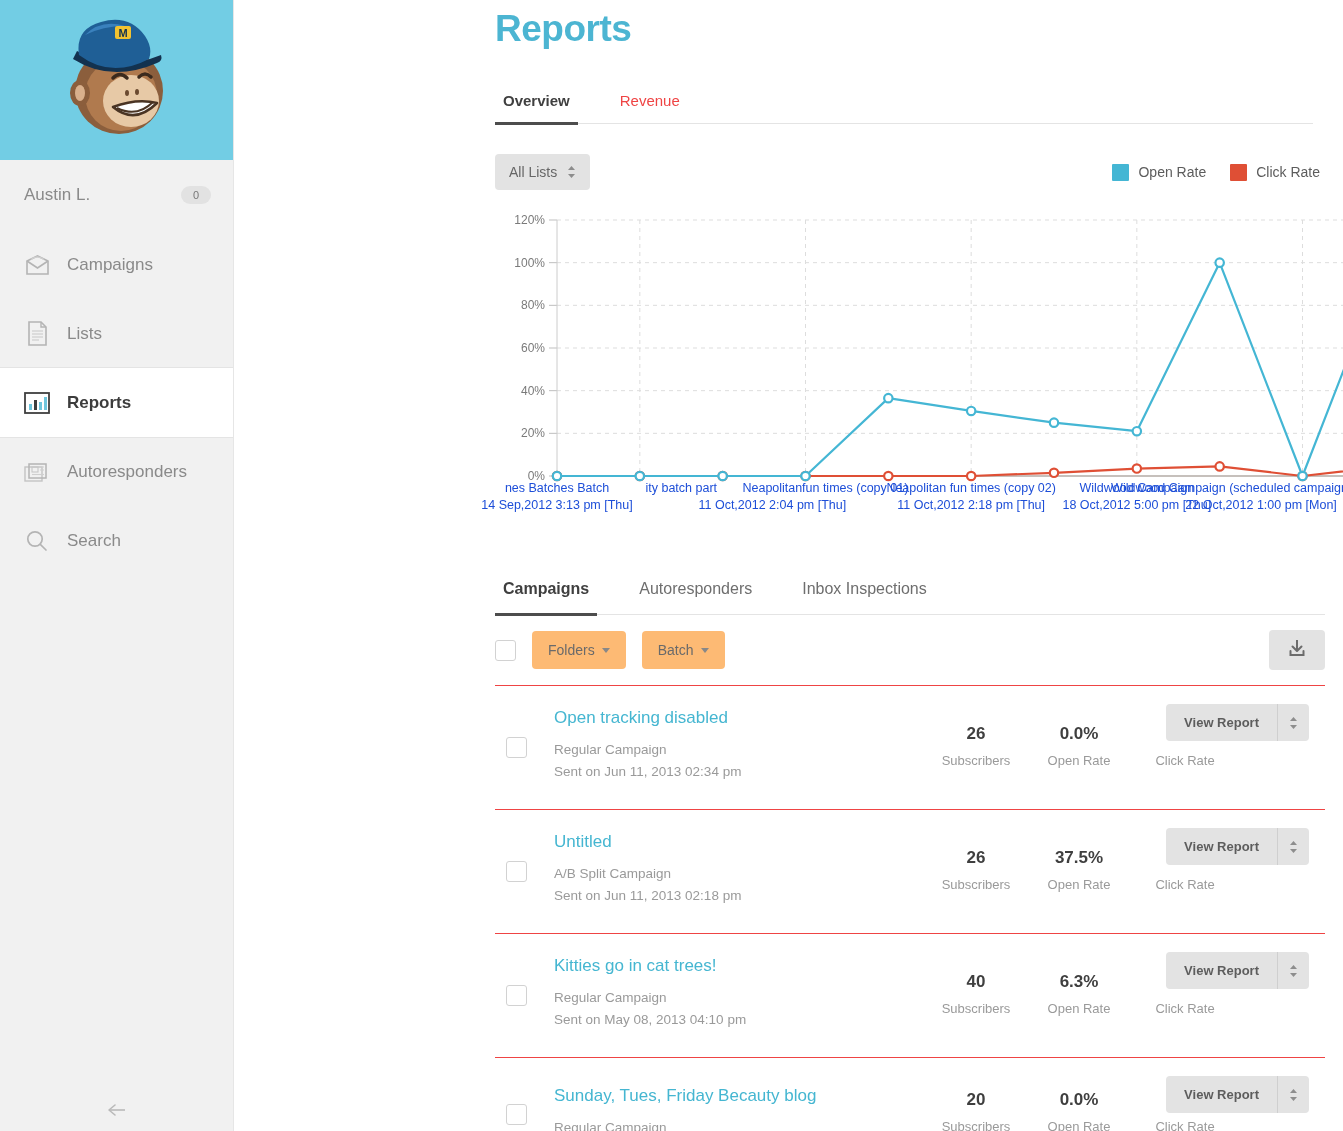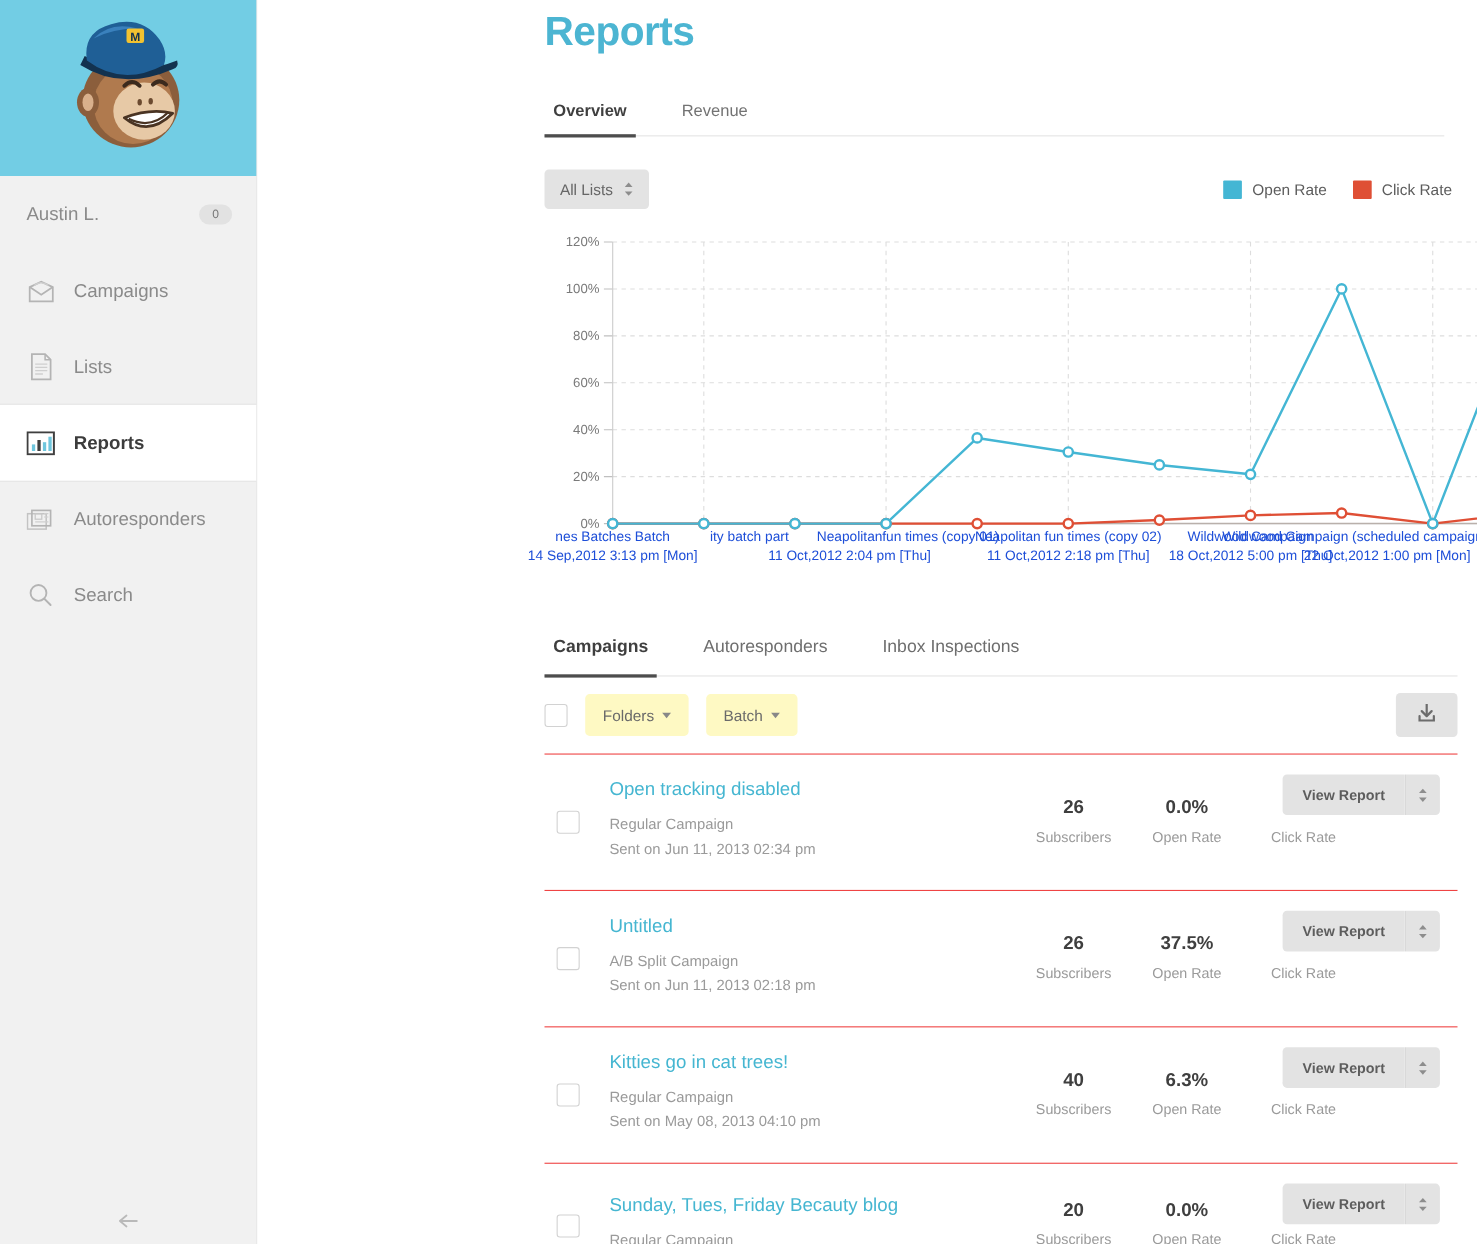--- a/index.html
+++ b/index.html
@@ -57,21 +57,21 @@
     color: #4cb5d2; font-size: 37px; font-weight: bold;
     padding: 8px 0 0 0; margin-left: 261px; letter-spacing: -0.5px;
   }
 
   .top-tabs {
     margin-left: 261px; margin-right: 30px; margin-top: 42px;
     border-bottom: 1px solid #e4e4e4;
     display: flex; gap: 34px; position: relative;
   }
   .top-tab {
-    font-size: 15px; color: #737373; padding: 0 8px 14px 8px;
+    font-size: 15px; color: #ef4444; padding: 0 8px 14px 8px;
     cursor: pointer; position: relative;
   }
   .top-tab.active { color: #3f3f3f; font-weight: bold; }
   .top-tab.active::after {
     content: ""; position: absolute; left: 0; right: 0; bottom: -2px;
     height: 3px; background: #4d4d4d;
   }
 
   .chart-toolbar {
     margin-left: 261px; margin-right: 18px; margin-top: 30px;
@@ -112,21 +112,21 @@
 
   .table-toolbar {
     margin-left: 261px; margin-right: 18px; height: 70px;
     display: flex; align-items: center; gap: 16px; position: relative;
   }
   .chk {
     width: 21px; height: 21px; border: 1px solid #d2d2d2; border-radius: 3px;
     background: #fff; cursor: pointer; flex: none;
   }
   .btn-grey {
-    background: #fef9c3; border-radius: 4px; color: #6a6a6a; font-size: 14px;
+    background: #fdba74; border-radius: 4px; color: #6a6a6a; font-size: 14px;
     padding: 11px 16px; cursor: pointer; display: inline-flex; align-items: center; gap: 7px;
   }
   .caret { width: 0; height: 0; border-left: 4px solid transparent; border-right: 4px solid transparent; border-top: 5px solid #888; }
   .export-btn {
     position: absolute; right: 0; background: #e3e3e3; border-radius: 4px;
     width: 56px; height: 40px; display: flex; align-items: center; justify-content: center; cursor: pointer;
   }
 
   .rows { margin-left: 261px; margin-right: 18px; }
   .row {
@@ -356,21 +356,21 @@
           <circle cx="641.8333333333334" cy="219.2" r="4.2" fill="#ffffff" stroke="#44b6d4" stroke-width="2.2"></circle>
           <circle cx="724.6666666666666" cy="50.66666666666666" r="4.2" fill="#ffffff" stroke="#44b6d4" stroke-width="2.2"></circle>
           <circle cx="807.5" cy="264" r="4.2" fill="#ffffff" stroke="#44b6d4" stroke-width="2.2"></circle>
           <circle cx="890.3333333333334" cy="50.66666666666666" r="4.2" fill="#ffffff" stroke="#44b6d4" stroke-width="2.2"></circle>
           <circle cx="973.1666666666666" cy="181.86666666666667" r="4.2" fill="#ffffff" stroke="#44b6d4" stroke-width="2.2"></circle>
           <circle cx="1056" cy="264" r="4.2" fill="#ffffff" stroke="#44b6d4" stroke-width="2.2"></circle>
         </svg>
       <div class="xlabels" id="xlabels">
           <div class="xlabel" style="left: -88px; width: 300px;">
             <span class="ttl">nes Batches Batch</span>
-            <span class="dt">14 Sep,2012 3:13 pm [Mon]</span>
+            <span class="dt">14 Sep,2012 3:13 pm [Thu]</span>
           </div>
           <div class="xlabel" style="left: 36.25px; width: 300px;">
             <span class="ttl">ity batch part</span>
             <span class="dt"></span>
           </div>
           <div class="xlabel" style="left: 127.367px; width: 300px;">
             <span class="ttl">Neapolitan</span>
             <span class="dt">11 Oct,2012 2:04 pm [Thu]</span>
           </div>
           <div class="xlabel" style="left: 210.2px; width: 300px;">

